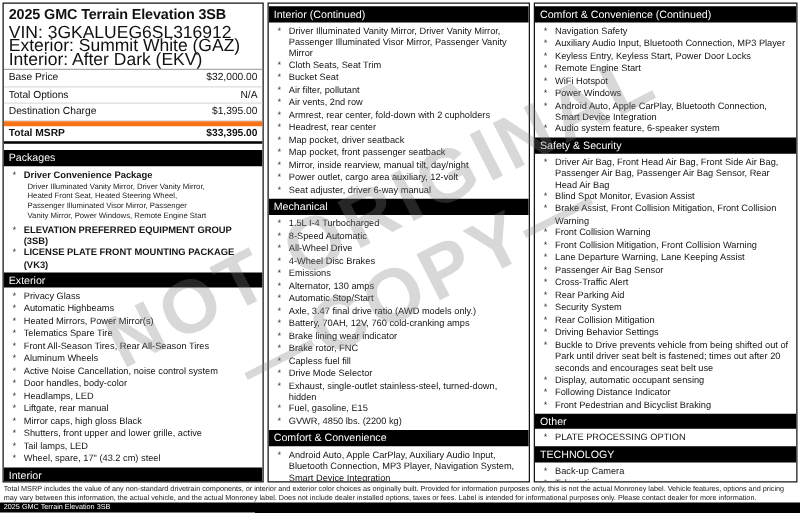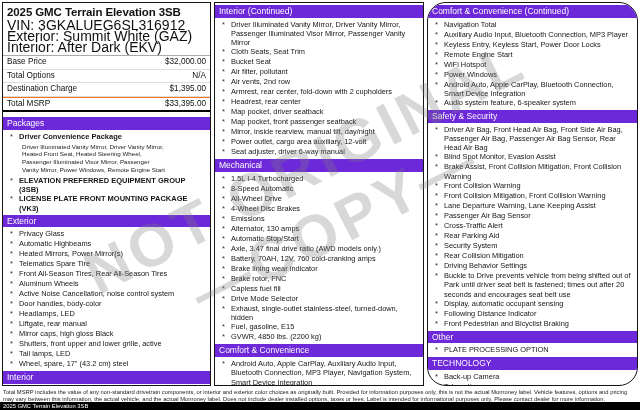--- a/index.html
+++ b/index.html
@@ -6,37 +6,37 @@
   body {
     width:640px; height:410px; position:relative; overflow:hidden;
     background:#ffffff; font-family:"Liberation Sans", sans-serif; color:#111;
   }
   .col {
     position:absolute; top:2px; height:384px; box-sizing:border-box;
     background:#fff; border:1px solid #151515; overflow:hidden;
   }
   #col1 { left:2px;   width:209px; }
   #col2 { left:214px; width:210px; }
-  #col3 { left:427px; width:211px;border-radius:19px; }
+  #col3 { left:427px; width:211px; }
 
   
   .veh-title { font-size:11.5px; font-weight:bold; padding:3px 4px 2px; letter-spacing:-0.1px; }
   .meta-line { font-size:14px; line-height:11px; padding:0 4px; }
   .price-table { margin-top:2px; border-top:1px solid #aaa; }
   .price-row {
     display:flex; justify-content:space-between; align-items:center;
     font-size:8.2px; line-height:12.5px; padding:0 4px; border-bottom:1px solid #ddd;
   }
-  .price-row.total { font-weight:normal; border-top:1px solid #f97316; border-bottom:2.5px solid #000; }
+  .price-row.total { font-weight:bold; border-top:4px solid #f97316; border-bottom:2.5px solid #000; }
   .price-gap { height:3px; }
 
   
   .section { }
   .sec-header {
-    background:#6d28d9; color:#fcfcfc; font-size:8.5px; line-height:12.5px;
+    background:#000000; color:#fcfcfc; font-size:8.5px; line-height:12.5px;
     padding:0 4px; margin-top:2px; white-space:nowrap; overflow:hidden;
   }
   ul.items { list-style:none; margin:2px 0 2px; padding:0 3px 0 5px; }
   li.item { display:flex; font-size:7.4px; line-height:9.3px; color:#151515; }
   li.item .bullet { flex:none; width:9px; font-size:7.5px; line-height:10px; text-align:left; padding-left:2px; color:#333; }
   li.item .itxt { flex:1; padding-right:2px; }
   li.item.bold .itxt { font-weight:bold; font-size:7.5px; }
   .desc {
     font-size:6.2px; line-height:7.8px; color:#222;
     padding:1px 42px 2px 14px;
@@ -318,21 +318,21 @@
     </div>
 </div>
 
 <div class="col" id="col3">
   <div>
       <div class="section">
         <div class="sec-header">Comfort &amp; Convenience (Continued)</div>
         <ul class="items">
           <li class="item">
             <span class="bullet">*</span>
-            <span class="itxt">Navigation Total</span>
+            <span class="itxt">Navigation Safety</span>
           </li>
           <li class="item">
             <span class="bullet">*</span>
             <span class="itxt">Auxiliary Audio Input, Bluetooth Connection, MP3 Player</span>
           </li>
           <li class="item">
             <span class="bullet">*</span>
             <span class="itxt">Keyless Entry, Keyless Start, Power Door Locks</span>
           </li>
           <li class="item">

